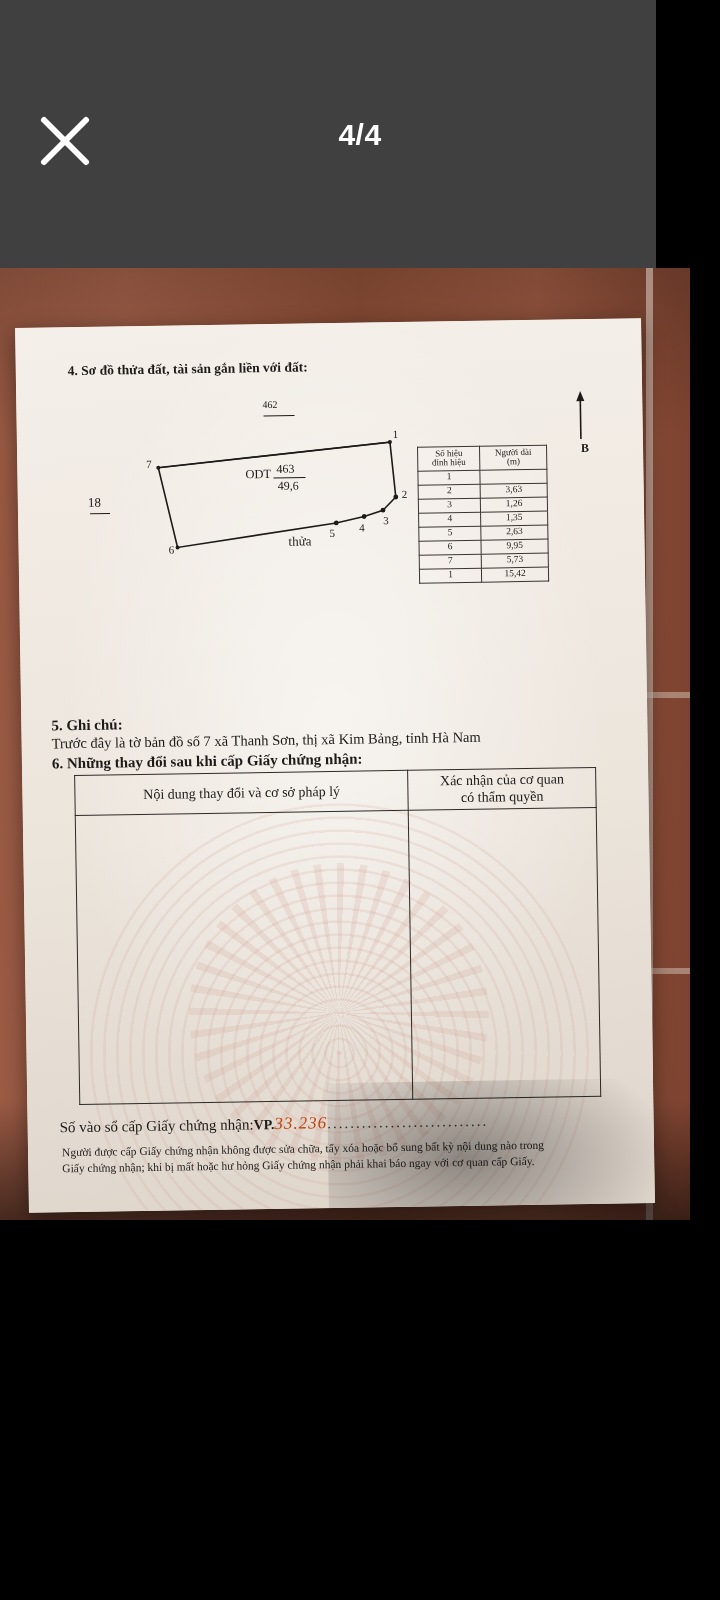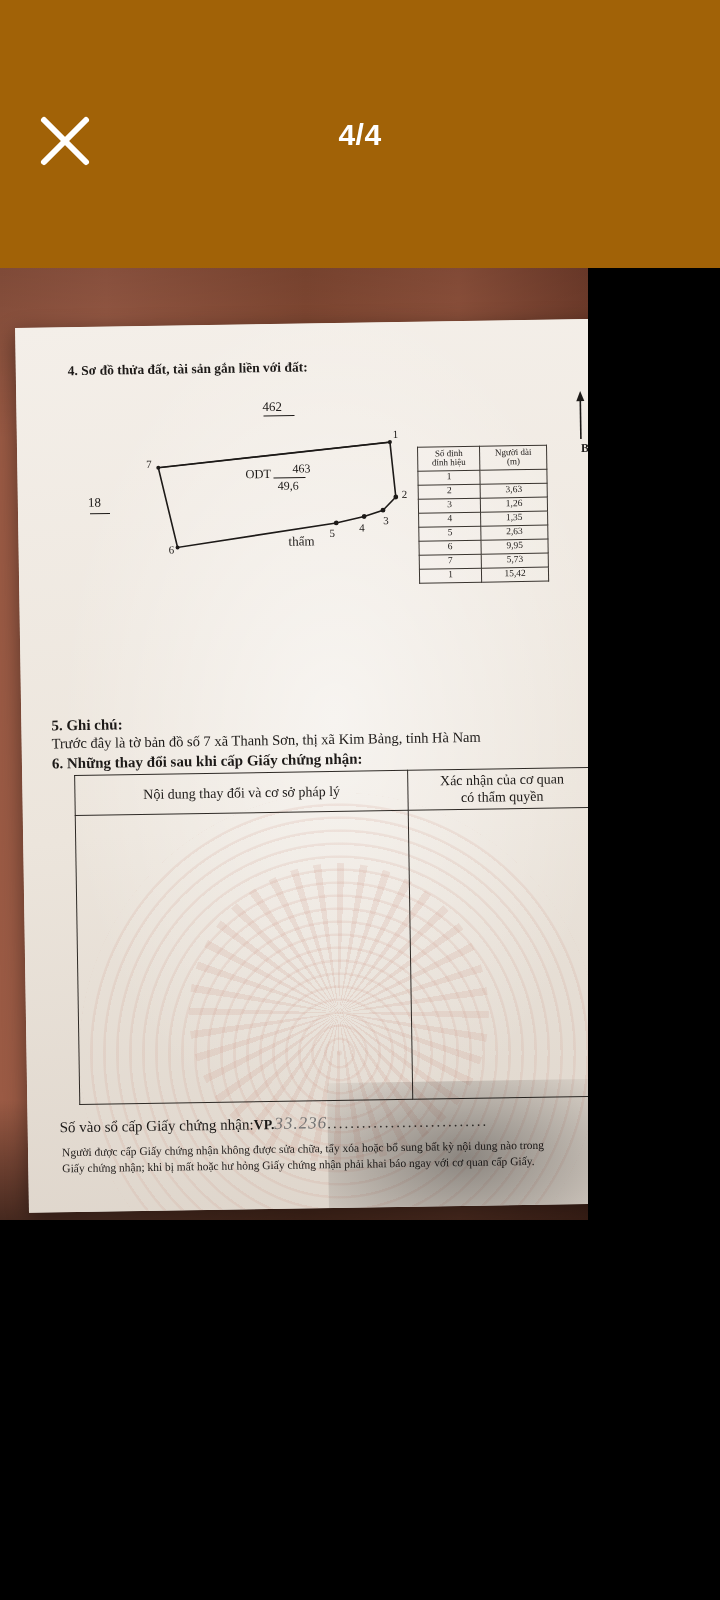--- a/index.html
+++ b/index.html
@@ -10,42 +10,42 @@
     overflow: hidden;
   }
   #viewer {
     position: relative;
     width: 720px; height: 1600px;
     background: #000;
   }
   
   .topbar {
     position: absolute; top: 0; left: 0;
-    width: 720px; height: 268px;
-    background: #a16207;
+    width: 656px; height: 268px;
+    background: #404040;
   }
   .close-btn {
     position: absolute; left: 36px; top: 112px;
     width: 58px; height: 58px;
     cursor: pointer;
   }
   .close-btn svg { display: block; }
   .counter {
     position: absolute; top: 118px; left: 0; width: 720px;
     text-align: center;
     color: #ffffff;
     font-size: 30px;
     font-weight: bold;
     letter-spacing: 0.5px;
   }
   
   .photo {
     position: absolute;
     top: 268px; left: 0;
-    width: 588px; height: 952px;
+    width: 690px; height: 952px;
     background: #8d4f3c;
     overflow: hidden;
   }
   
   .wall {
     position: absolute; inset: 0;
     background:
       linear-gradient(180deg, rgba(0,0,0,0.18), rgba(0,0,0,0) 18%),
       linear-gradient(90deg, #9a5a44 0%, #a4614a 18%, #8f5038 52%, #9d5a42 78%, #7d4330 100%);
   }
@@ -180,21 +180,21 @@
     position: absolute; left: 32px; top: 790px;
     font-size: 15px;
     font-family: "Liberation Serif", serif;
     white-space: nowrap;
   }
   .vp-label { font-weight: bold; font-size: 14px; }
   .handwrite {
     font-family: "Liberation Serif", serif;
     font-size: 17px;
     font-style: italic;
-    color: #737373;
+    color: #c2410c;
     letter-spacing: 1px;
     text-align: center;
   }
   .dots { letter-spacing: 2px; color: #3a3632; }
   .fineprint {
     position: absolute; left: 34px; top: 818px;
     width: 560px;
     font-family: "Liberation Serif", serif;
     font-size: 11.5px;
     line-height: 1.35;
@@ -257,44 +257,44 @@
             <circle cx="101" cy="72" r="2" fill="#1d1a18"></circle>
 
             <line x1="207" y1="22" x2="238" y2="22" stroke="#1d1a18" stroke-width="1"></line>
             <line x1="32" y1="117" x2="52" y2="117" stroke="#1d1a18" stroke-width="1"></line>
 
             <line x1="216" y1="84" x2="248" y2="84" stroke="#1d1a18" stroke-width="1"></line>
           </svg>
 
           <div style="position:absolute;left:524px;top:52px;font-size:12px;font-weight:bold;font-family:'Liberation Serif',serif;">B</div>
 
-          <div style="position:absolute;left:206px;top:5px;font-size:13px;font-family:'Liberation Serif',serif;">462</div>
+          <div style="position:absolute;left:206px;top:5px;font-size:10px;font-family:'Liberation Serif',serif;">462</div>
 
           <div style="position:absolute;left:30px;top:98px;font-size:13px;font-family:'Liberation Serif',serif;">18</div>
 
           <div style="position:absolute;left:188px;top:73px;font-size:12.5px;font-family:'Liberation Serif',serif;">ODT</div>
-          <div style="position:absolute;left:219px;top:68px;font-size:12px;font-family:'Liberation Serif',serif;margin-left:16px;">463</div>
+          <div style="position:absolute;left:219px;top:68px;font-size:12px;font-family:'Liberation Serif',serif;">463</div>
           <div style="position:absolute;left:220px;top:85px;font-size:12px;font-family:'Liberation Serif',serif;">49,6</div>
 
-          <div style="position:absolute;left:230px;top:140px;font-size:13px;font-family:'Liberation Serif',serif;">thẩm</div>
+          <div style="position:absolute;left:230px;top:140px;font-size:13px;font-family:'Liberation Serif',serif;">thửa</div>
 
           <div style="position:absolute;left:336px;top:36px;font-size:11px;font-family:'Liberation Serif',serif;">1</div>
           <div style="position:absolute;left:344px;top:96px;font-size:11px;font-family:'Liberation Serif',serif;">2</div>
           <div style="position:absolute;left:325px;top:122px;font-size:11px;font-family:'Liberation Serif',serif;">3</div>
           <div style="position:absolute;left:301px;top:129px;font-size:11px;font-family:'Liberation Serif',serif;">4</div>
           <div style="position:absolute;left:271px;top:134px;font-size:11px;font-family:'Liberation Serif',serif;">5</div>
           <div style="position:absolute;left:110px;top:148px;font-size:11px;font-family:'Liberation Serif',serif;">6</div>
           <div style="position:absolute;left:89px;top:62px;font-size:11px;font-family:'Liberation Serif',serif;">7</div>
         </div>
 
         <table class="vtable">
           <thead>
             <tr>
               <th>
-                <span>Số đỉnh</span><br>
+                <span>Số hiệu</span><br>
                 <span>đỉnh hiệu</span>
               </th>
               <th>
                 <span>Người dài</span><br>
                 <span>(m)</span>
               </th>
             </tr>
           </thead>
           <tbody>
             <tr>

